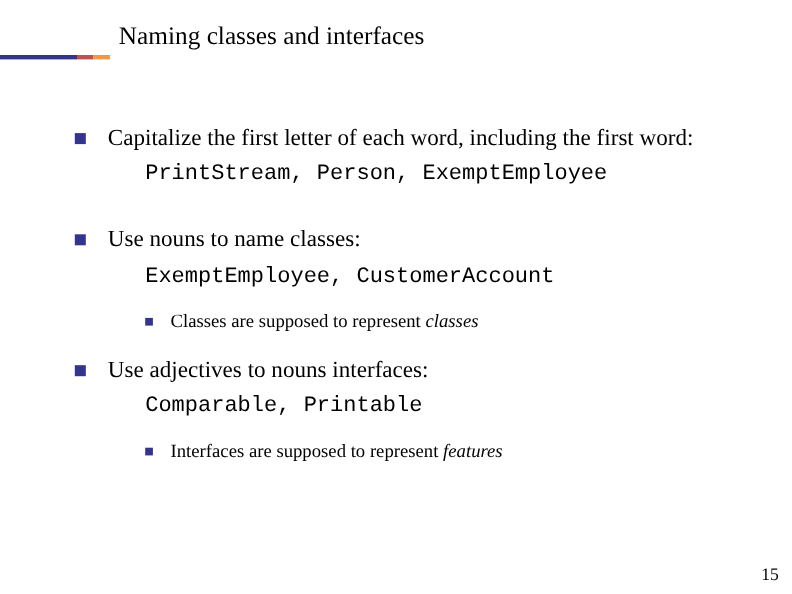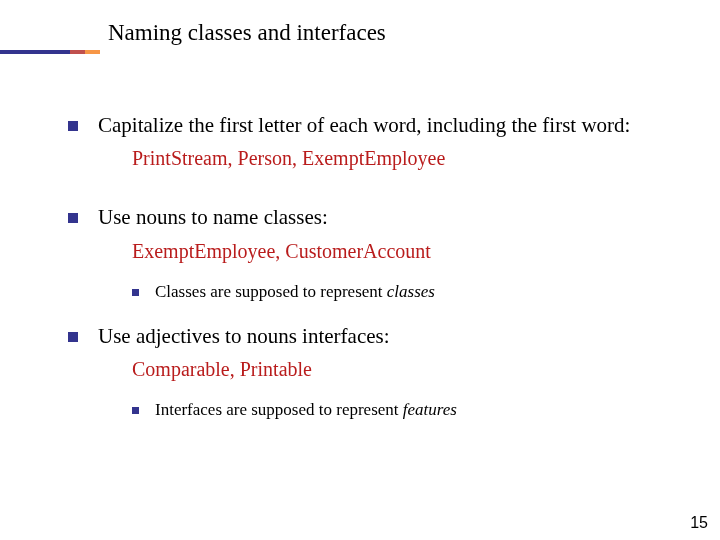--- a/index.html
+++ b/index.html
@@ -56,23 +56,23 @@
     background: #33348e;
     margin-top: 8px;
     margin-right: 16px;
     flex-shrink: 0;
   }
   .item-text {
     font-size: 21px;
     line-height: 1.3;
   }
   .example {
-    font-family: Liberation Serif, serif;
+    font-family: Liberation Mono, monospace;
     font-size: 20px;
-    color: #b91c1c;
+    color: #000000;
     margin-left: 64px;
     margin-top: 2px;
     margin-bottom: 18px;
   }
   .sub-item {
     display: flex;
     align-items: flex-start;
     margin-left: 64px;
     margin-top: 6px;
     margin-bottom: 20px;
@@ -81,21 +81,21 @@
     font-size: 17px;
     line-height: 1.3;
   }
   .sub-text .ital { font-style: italic; }
   .gap { height: 16px; }
   .page-num {
     position: absolute;
     right: 12px;
     bottom: 8px;
     font-size: 16px;
-    font-family: Liberation Sans, sans-serif;
+    font-family: Liberation Serif, serif;
     color: #000;
   }
 </style>
 </head>
 <body>
 
 <div class="title-bar">
   <div class="seg1"></div>
   <div class="seg2"></div>
   <div class="seg3"></div>

